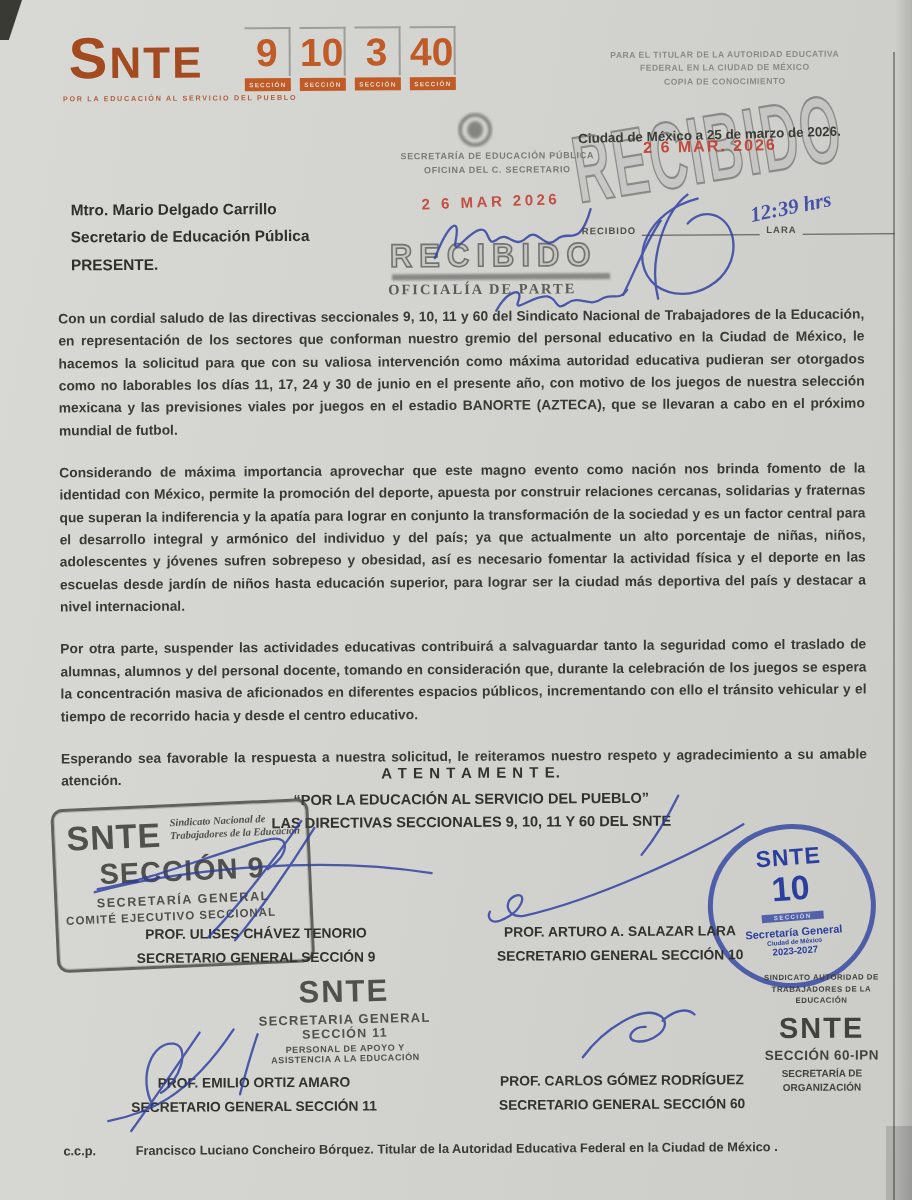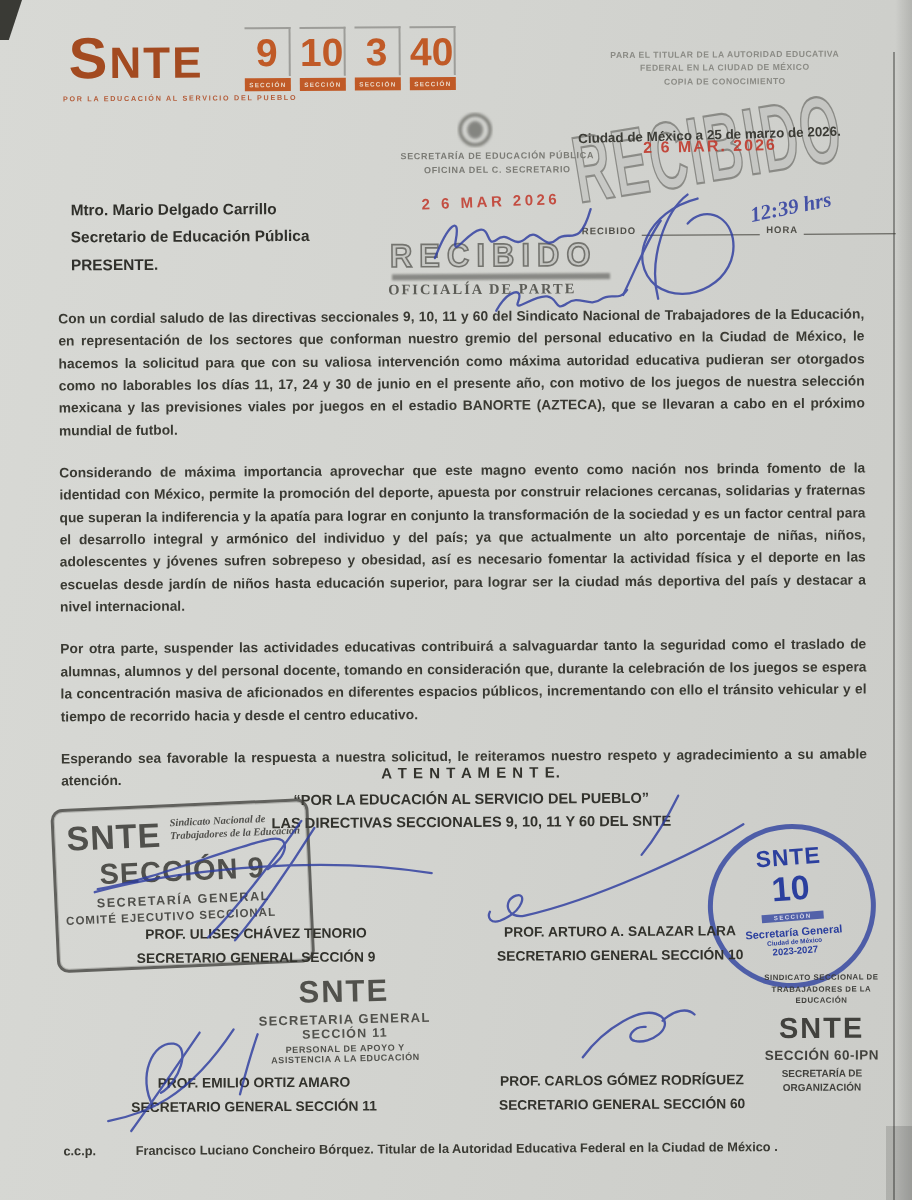--- a/index.html
+++ b/index.html
@@ -135,21 +135,21 @@
       <div>PARA EL TITULAR DE LA AUTORIDAD EDUCATIVA</div>
       <div>FEDERAL EN LA CIUDAD DE MÉXICO</div>
       <div>COPIA DE CONOCIMIENTO</div>
     </div>
     <div class="wm">RECIBIDO</div>
     <div class="date-line">Ciudad de México a 25 de marzo de 2026.</div>
     <div class="red-top">2 6 MAR. 2026</div>
     <div class="recv-row">
       <span>RECIBIDO</span>
       <span class="ln" style="width:118px;margin:0 6px;"></span>
-      <span>HORA</span>
+      <span>LARA</span>
       <span class="ln" style="width:92px;margin-left:6px;"></span>
     </div>
     <div class="hora-hand">12:39 hrs</div>
 
     <svg class="sep-eagle" width="52" height="44">
       <defs>
           <filter id="b">
             <feGaussianBlur stdDeviation="1.6"></feGaussianBlur>
           </filter>
         </defs>
@@ -206,21 +206,21 @@
     <div class="s11">
       <div class="s11-logo">SNTE</div>
       <div class="s11-l1">SECRETARIA GENERAL</div>
       <div class="s11-l2">SECCIÓN 11</div>
       <div class="s11-l3">PERSONAL DE APOYO Y</div>
       <div class="s11-l4">ASISTENCIA A LA EDUCACIÓN</div>
     </div>
 
     <div class="s60">
       <div class="s60-org">
-        <div>SINDICATO SECCIONAL DE</div>
+        <div>SINDICATO AUTORIDAD DE</div>
         <div>TRABAJADORES DE LA</div>
         <div>EDUCACIÓN</div>
       </div>
       <div class="s60-logo">SNTE</div>
       <div class="s60-l1">SECCIÓN 60-IPN</div>
       <div class="s60-l2">
         <div>SECRETARÍA DE</div>
         <div>ORGANIZACIÓN</div>
       </div>
     </div>

